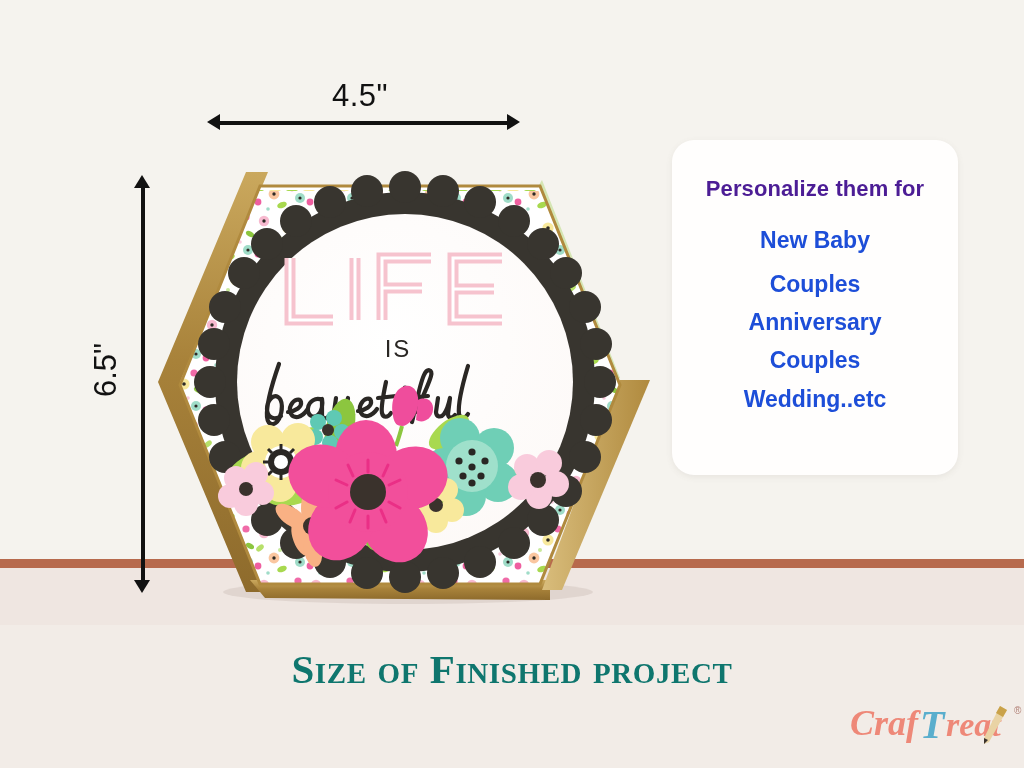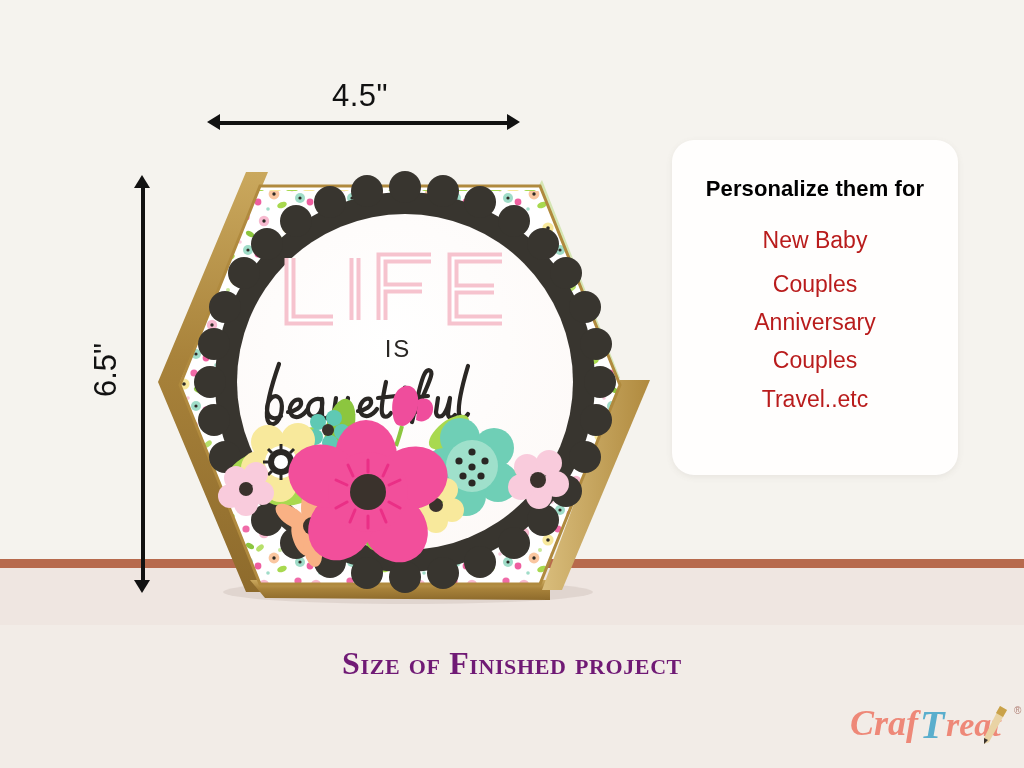--- a/index.html
+++ b/index.html
@@ -42,29 +42,29 @@
   .hexsvg{position:absolute;left:0;top:0;}
 
   
   .info-card{
     position:absolute;left:672px;top:140px;width:286px;height:335px;
     background:#fffefd;border-radius:22px;
     box-shadow:0 2px 6px rgba(120,105,95,.10);
     display:flex;flex-direction:column;align-items:center;
     padding-top:36px;box-sizing:border-box;
   }
-  .info-title{font-size:22px;font-weight:bold;color:#000000;letter-spacing:.1px;margin-bottom:26px;}
-  .info-item{font-size:23px;color:#b91c1c;line-height:1.05;margin-bottom:14px;font-weight:normal;}
+  .info-title{font-size:22px;font-weight:bold;color:#4c1d95;letter-spacing:.1px;margin-bottom:26px;}
+  .info-item{font-size:23px;color:#1d4ed8;line-height:1.05;margin-bottom:14px;font-weight:bold;}
   .info-item.gap{margin-bottom:20px;}
 
   
   .caption{
     position:absolute;left:0;top:645px;width:1024px;text-align:center;
     font-family:"Liberation Serif", serif;
-    font-size:32px;color:#701a75;letter-spacing:.6px;
+    font-size:41px;color:#0f766e;letter-spacing:.6px;
     font-variant:small-caps;font-weight:bold;
   }
 
   
   .logo{position:absolute;left:848px;top:698px;width:180px;height:52px;}
 </style>
 </head>
 <body>
 
 <div id="stage">
@@ -397,21 +397,21 @@
       </g>
     </svg>
   </div>
 
   <div class="info-card">
     <div class="info-title">Personalize them for</div>
     <div class="info-item gap">New Baby</div>
     <div class="info-item">Couples</div>
     <div class="info-item">Anniversary</div>
     <div class="info-item">Couples</div>
-    <div class="info-item">Travel..etc</div>
+    <div class="info-item">Wedding..etc</div>
   </div>
 
   <div class="caption">Size of Finished project</div>
 
   <div class="logo">
     <svg width="180" height="52" viewBox="0 0 180 52">
       <text x="2" y="37" font-family="Liberation Serif, serif" font-size="36" font-style="italic" font-weight="bold" fill="#ee8878">Craf</text>
       <text x="72" y="40" font-family="Liberation Serif, serif" font-size="40" font-style="italic" font-weight="bold" fill="#5aaecd">T</text>
       <text x="98" y="38" font-family="Liberation Serif, serif" font-size="34" font-style="italic" font-weight="bold" fill="#ee8878">reat</text>
       <g>

